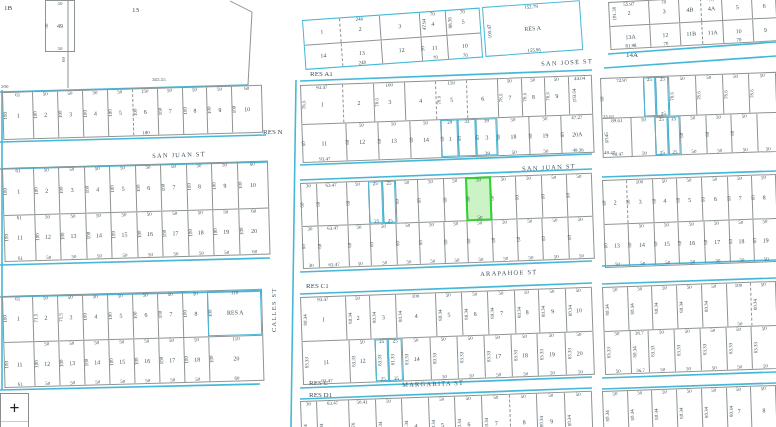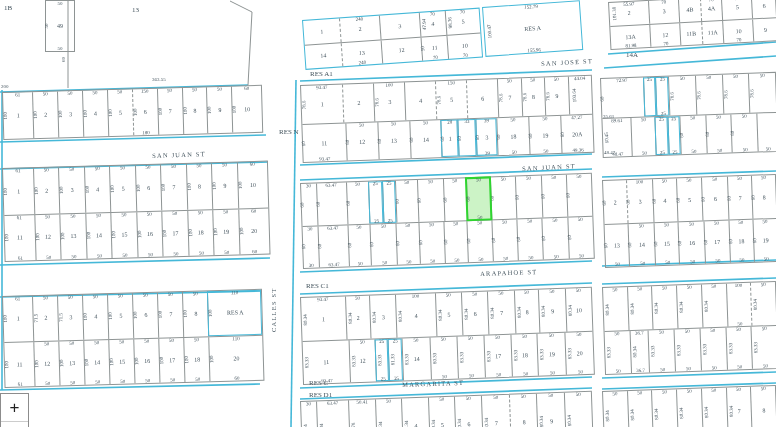--- a/index.html
+++ b/index.html
@@ -1095,21 +1095,21 @@
       </div>
       <div class="map-label street" style="left: 152px; top: 152px; transform: rotate(-2deg);">SAN JUAN ST</div>
       <div class="map-label street" style="left: 541px; top: 60px; transform: rotate(-3deg);">SAN JOSE ST</div>
       <div class="map-label street" style="left: 522px; top: 165px; transform: rotate(-3deg);">SAN JUAN ST</div>
       <div class="map-label street" style="left: 480px; top: 270px; transform: rotate(-2deg);">ARAPAHOE ST</div>
       <div class="map-label street" style="left: 402px; top: 381px; transform: rotate(-2deg);">MARGARITA ST</div>
       <div class="map-label street" style="left: 270px; top: 332px; transform: rotate(-90deg);">CALLES ST</div>
       <div class="map-label " style="left: 4px; top: 5px;">1B</div>
       <div class="map-label " style="left: 132px; top: 7px;">13</div>
       <div class="map-label " style="left: 310px; top: 71px;">RES A1</div>
-      <div class="map-label " style="left: 279px; top: 129px;">RES N</div>
+      <div class="map-label " style="left: 263px; top: 129px;">RES N</div>
       <div class="map-label " style="left: 306px; top: 283px;">RES C1</div>
       <div class="map-label " style="left: 309px; top: 380px;">RES C</div>
       <div class="map-label " style="left: 309px; top: 392px;">RES D1</div>
       <div class="map-label " style="left: 626px; top: 52px;">14A</div>
       <div class="map-label small" style="left: 152px; top: 76px;">363.55</div>
       <div class="map-label small" style="left: 1px; top: 83px;">200</div>
       <div class="map-label small" style="left: 60px; top: 62px; transform: rotate(-90deg);">60</div>
       <div class="map-label small" style="left: 603px; top: 113px;">35.61</div>
       <div class="map-label small" style="left: 604px; top: 149px;">48.47</div>
     </div>

